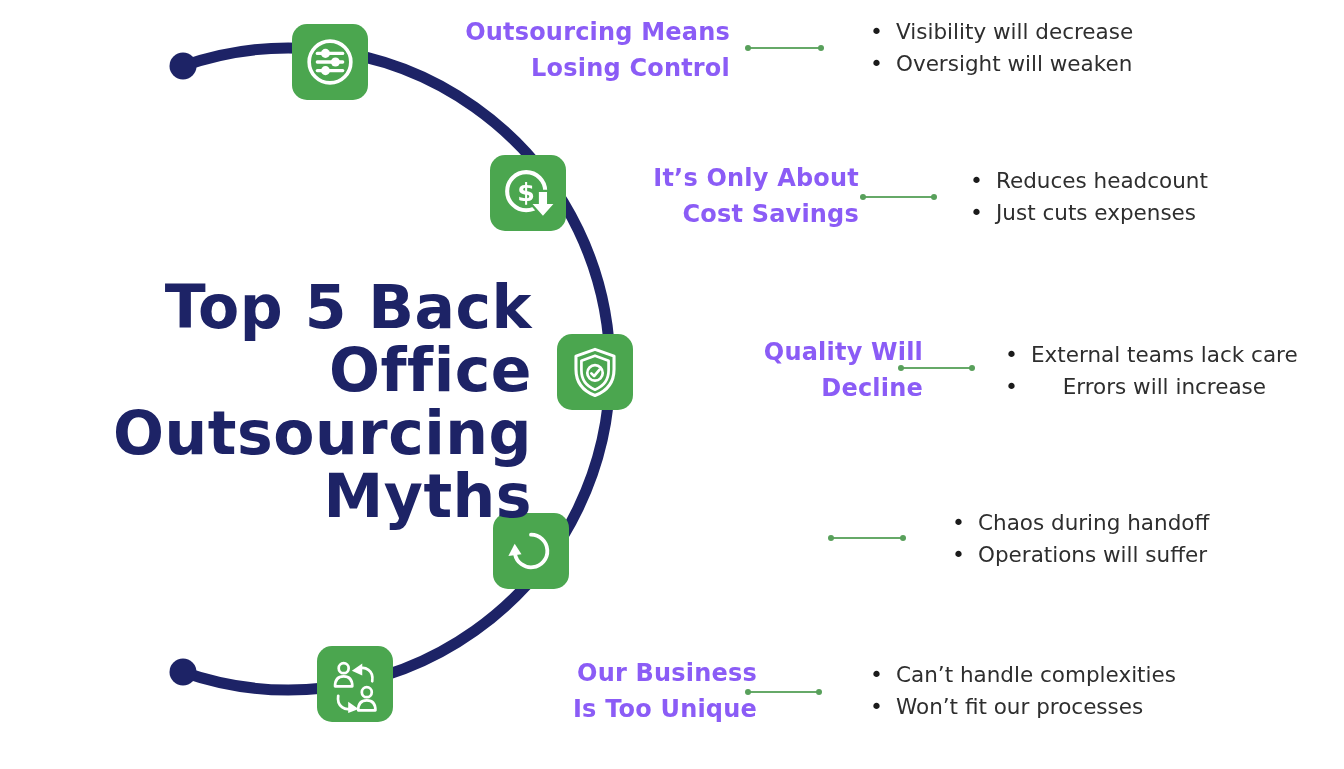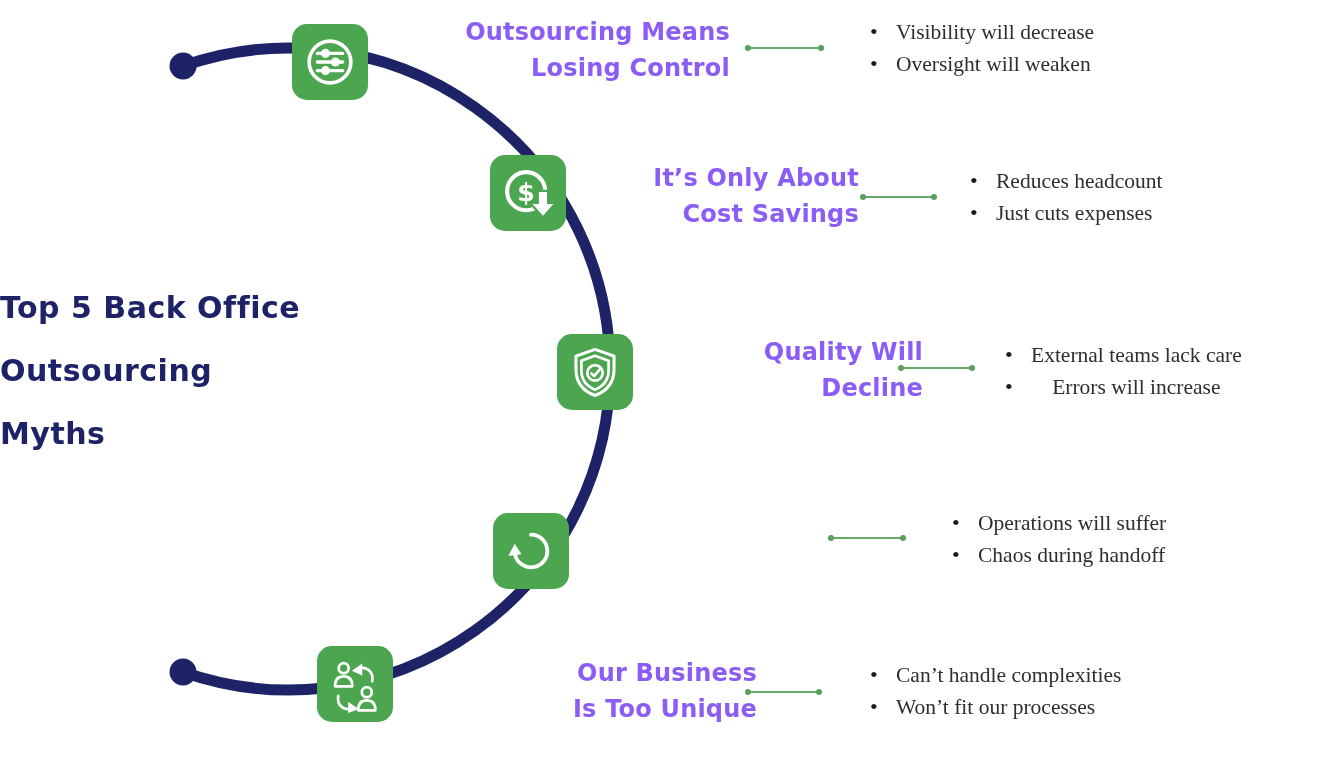--- a/index.html
+++ b/index.html
@@ -13,22 +13,22 @@
   }
   .stage { position:absolute; inset:0; }
 
   
   svg.arc { position:absolute; left:0; top:0; z-index:1; }
 
   
   .main-title {
     position:absolute; z-index:3;
     left:0; top:276px; width:532px;
-    text-align:left;
-    font-size:30px; line-height:63px;
+    text-align:right;
+    font-size:60px; line-height:63px;
     font-weight:800; letter-spacing:0.5px;
     color:#1d2366;
     white-space:pre-line;
   }
 
   
   .tile {
     position:absolute; z-index:2;
     width:76px; height:76px;
     background:#4ba64f;
@@ -73,21 +73,20 @@
   .c2 { left:862px; top:196px; width:73px; }
   .c3 { left:900px; top:367px; width:73px; }
   .c4 { left:830px; top:537px; width:74px; }
   .c5 { left:747px; top:691px; width:73px; }
 
   
   ul.bullets {
     position:absolute; z-index:3;
     list-style:none;
     color:#2e2e2e;
-    font-family:Liberation Serif, serif;
   }
   ul.bullets li {
     position:relative;
     padding-left:30px;
     font-size:21.5px; line-height:32px;
     white-space:nowrap;
   }
   ul.bullets li::before {
     content:"\2022";
     position:absolute; left:4px; top:0;
@@ -167,22 +166,22 @@
   </ul>
 
   <div class="tile i4">
     <svg viewBox="0 0 64 64" aria-hidden="true">
       <path d="M32 14 A18 18 0 1 1 14.3 35.1" fill="none" stroke="#fff" stroke-width="4.2" stroke-linecap="round"></path>
       <path d="M14 24 L7 37.5 L21.5 35.5 Z" fill="#fff"></path>
     </svg>
   </div>
   <div class="connector c4"></div>
   <ul class="bullets b4">
+    <li>Chaos during handoff</li>
     <li>Operations will suffer</li>
-    <li>Chaos during handoff</li>
   </ul>
 
   <div class="tile i5">
     <svg viewBox="0 0 64 64" aria-hidden="true">
       <g fill="none" stroke="#fff" stroke-width="3" stroke-linecap="round" stroke-linejoin="round">
         <circle cx="19.5" cy="14.5" r="5.5"></circle>
         <path d="M10 34.5 c0-8 4.3-11 9.5-11 s9.5 3 9.5 11 z"></path>
         <circle cx="45" cy="41" r="5.5"></circle>
         <path d="M35.5 61 c0-8 4.3-11 9.5-11 s9.5 3 9.5 11 z"></path>
         <path d="M51 29 C53 17 43 12 35.5 15.5"></path>

